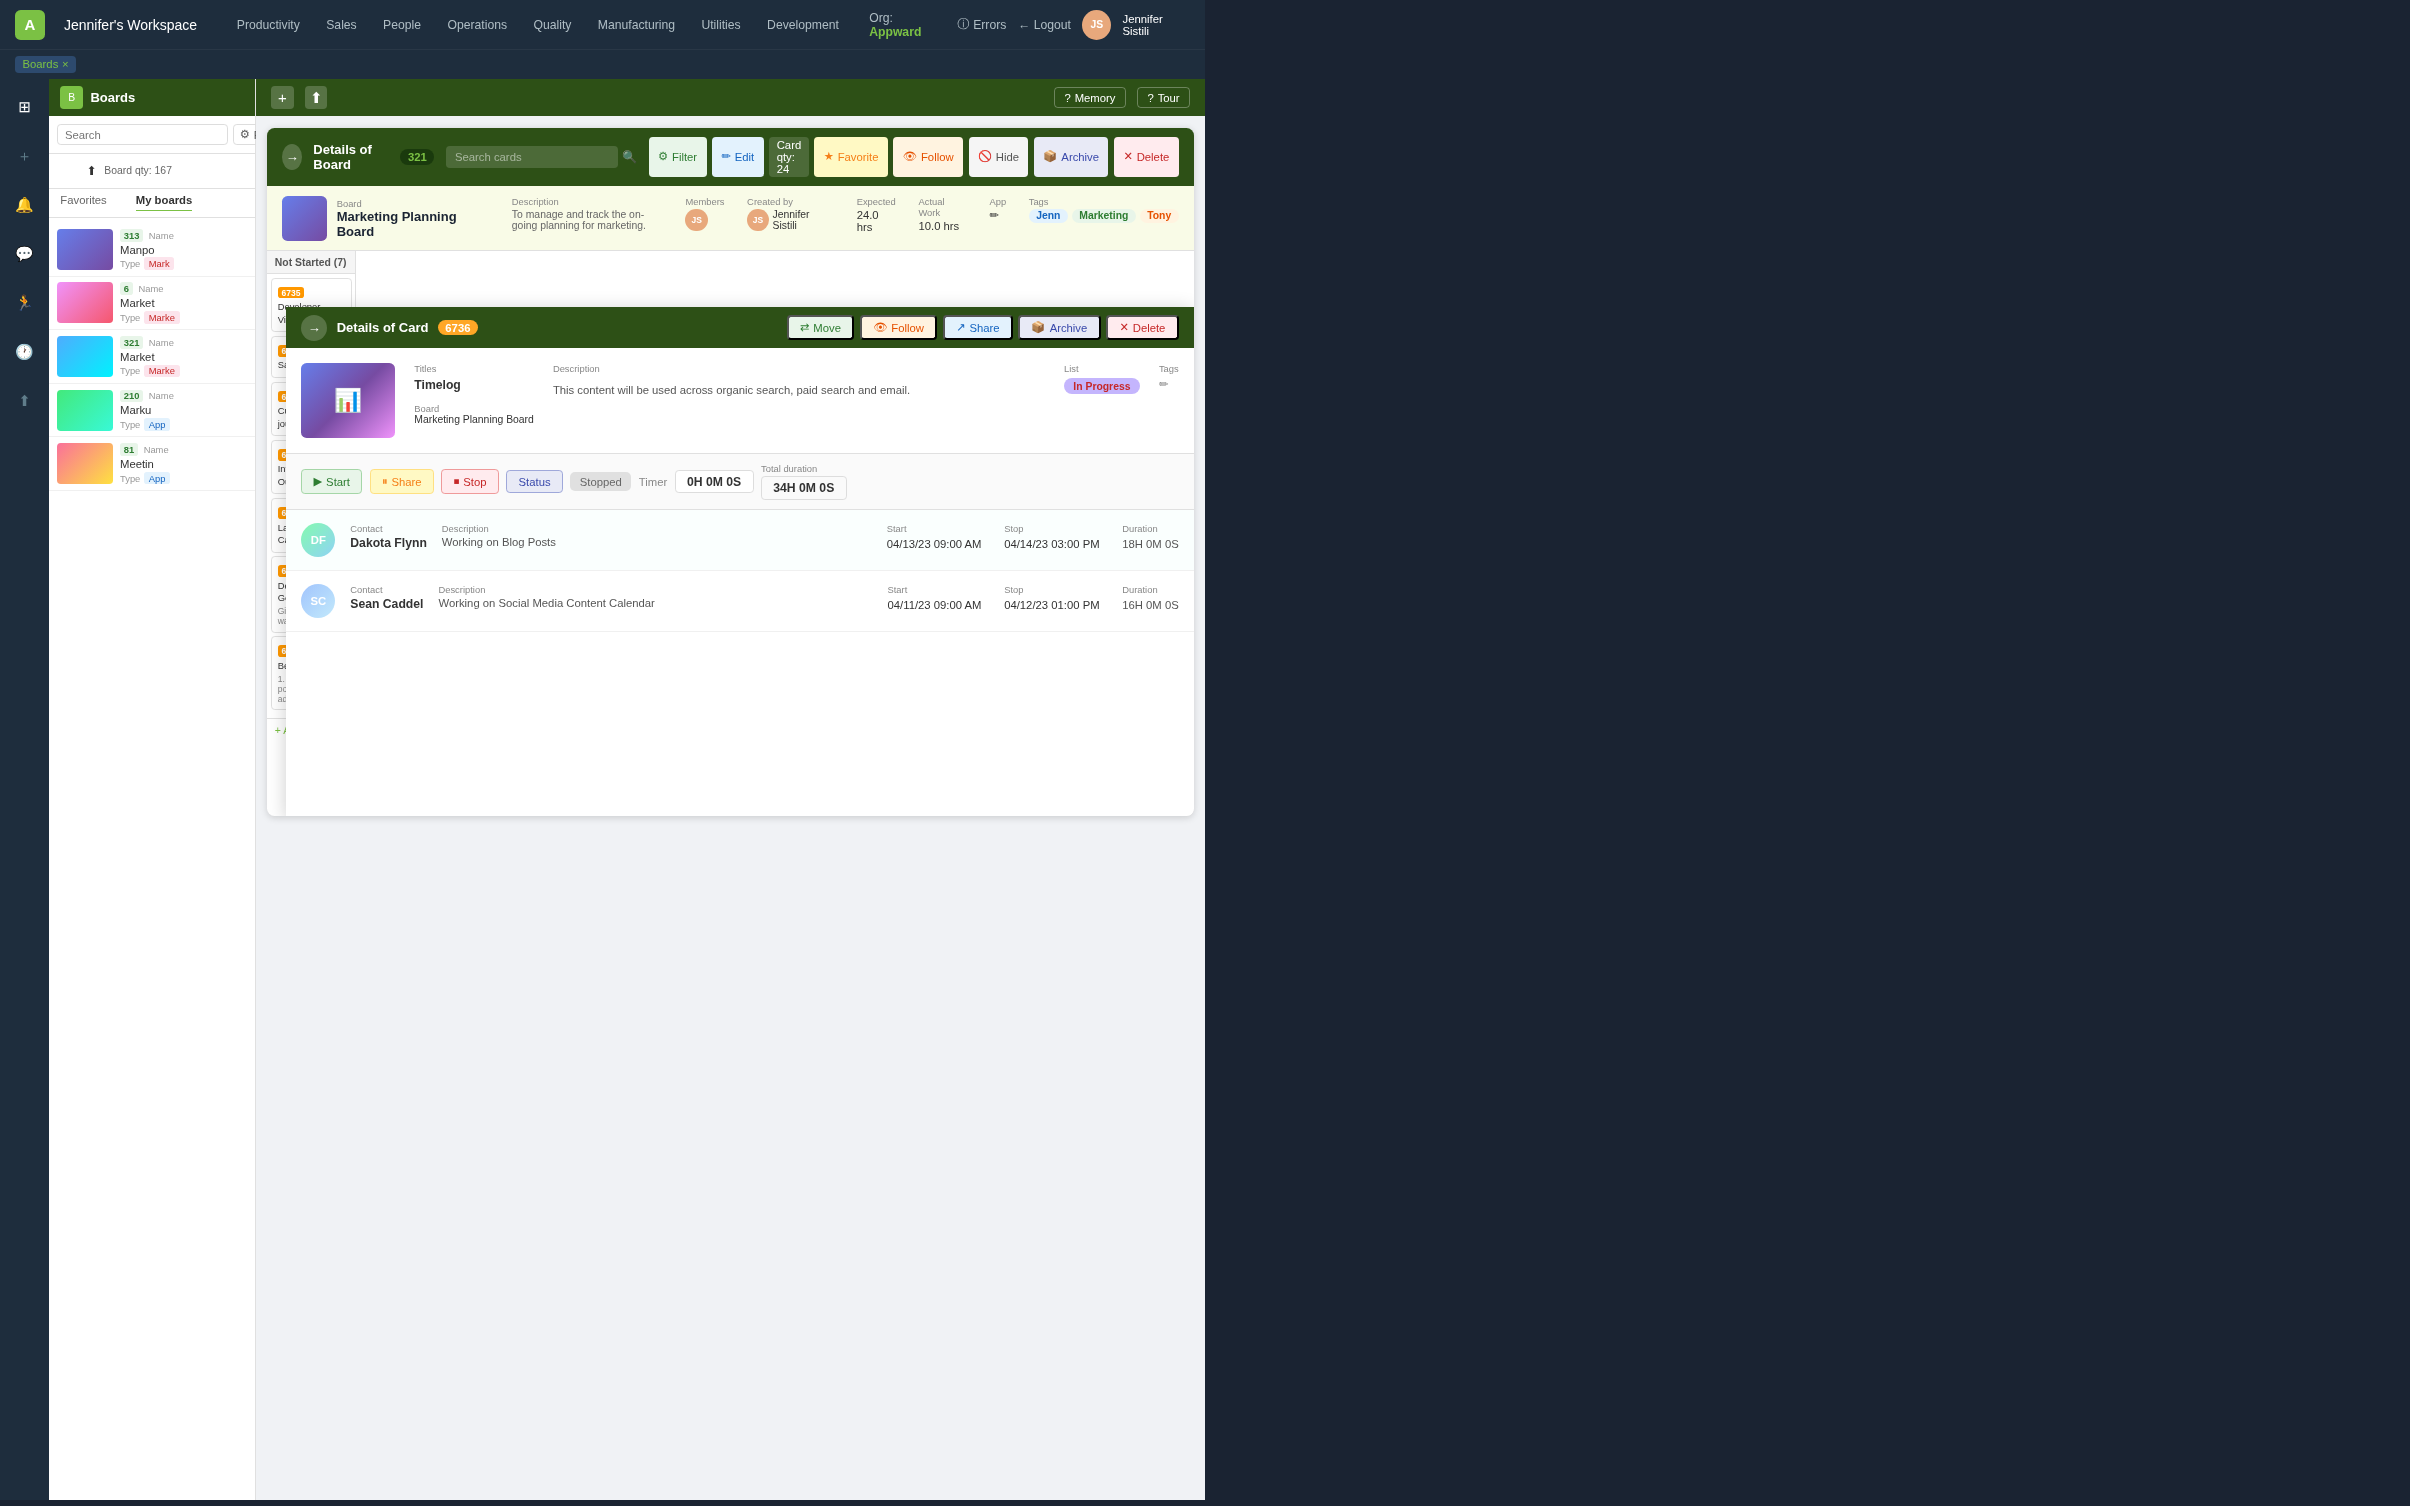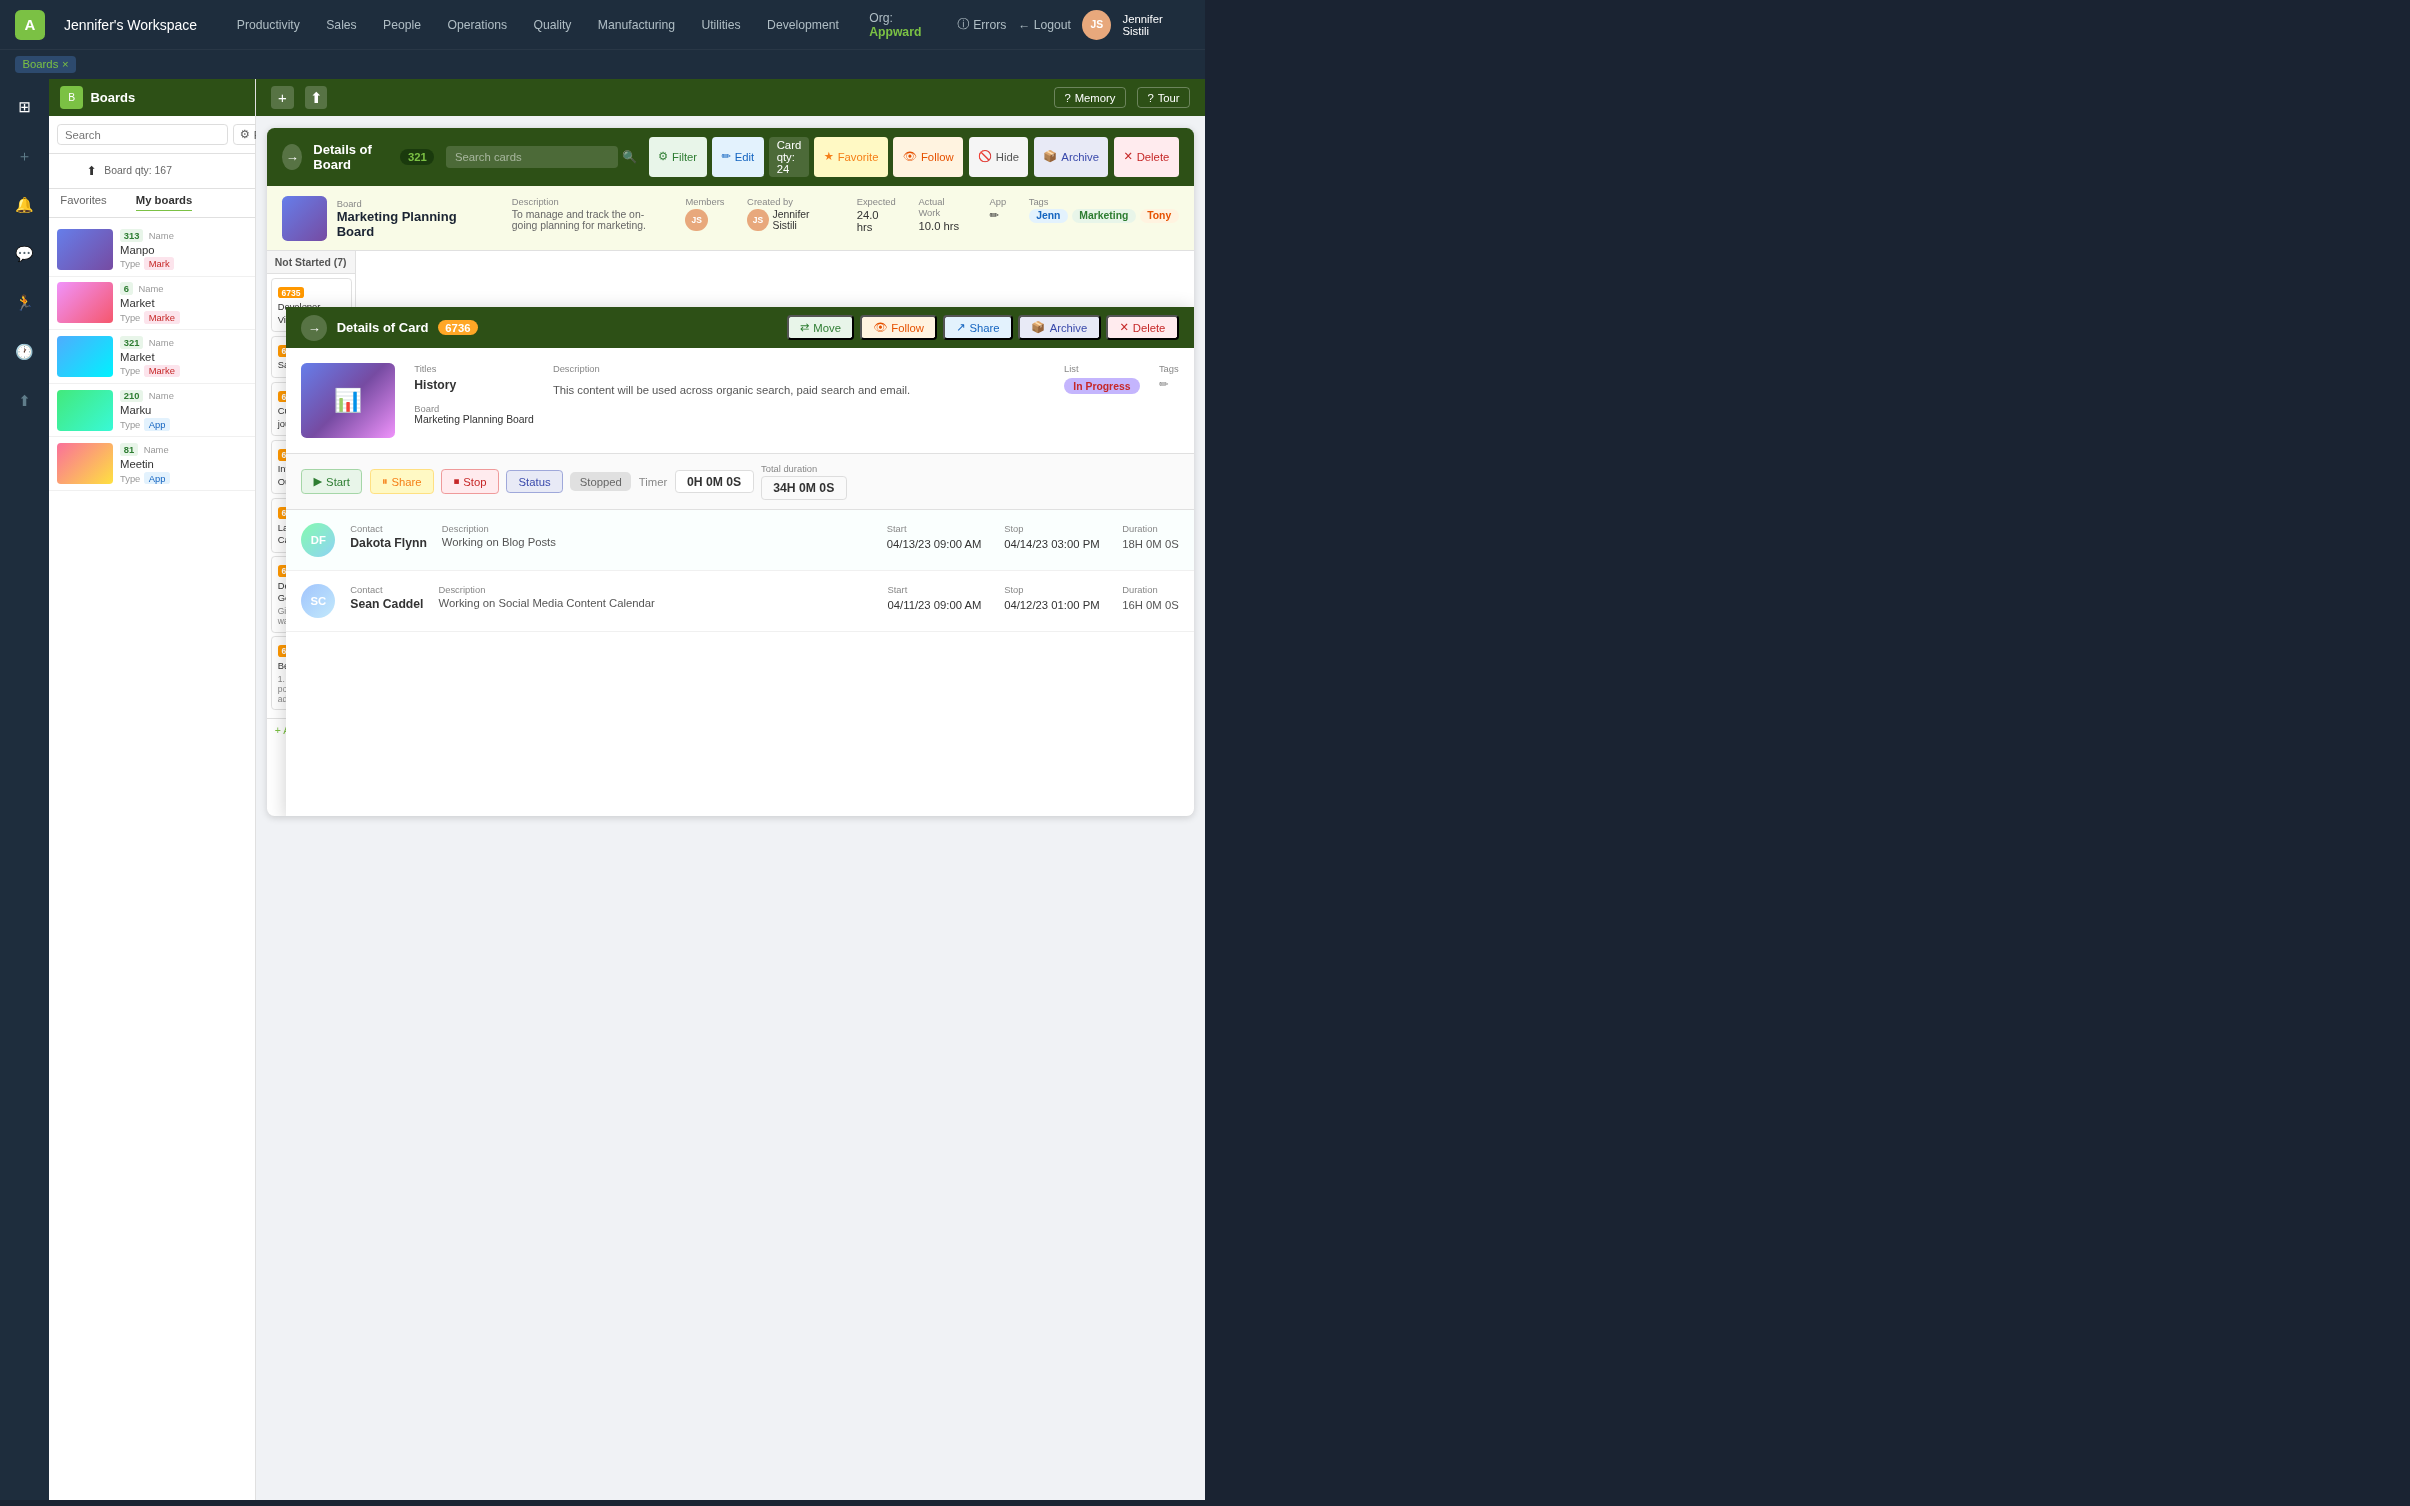--- a/index.html
+++ b/index.html
@@ -1024,21 +1024,21 @@
             </div>
           </div>
 
           <div class="card-content">
             <div class="card-image">
               <div class="card-image-inner">📊</div>
             </div>
             <div class="card-details-info">
               <div class="card-info-col">
                 <div class="ci-label">Titles</div>
-                <div class="ci-value">History</div>
+                <div class="ci-value">Timelog</div>
                 <div style="margin-top:7.5px;">
                   <div class="ci-label">Board</div>
                   <div class="ci-value" style="font-size:10.4px;font-weight:400;">Marketing Planning Board</div>
                 </div>
               </div>
               <div class="card-info-col" style="flex:2;">
                 <div class="ci-label">Description</div>
                 <div class="ci-text" style="margin-top:5.6px;">This content will be used across organic search, paid search and email.</div>
               </div>
               <div class="card-info-col">

